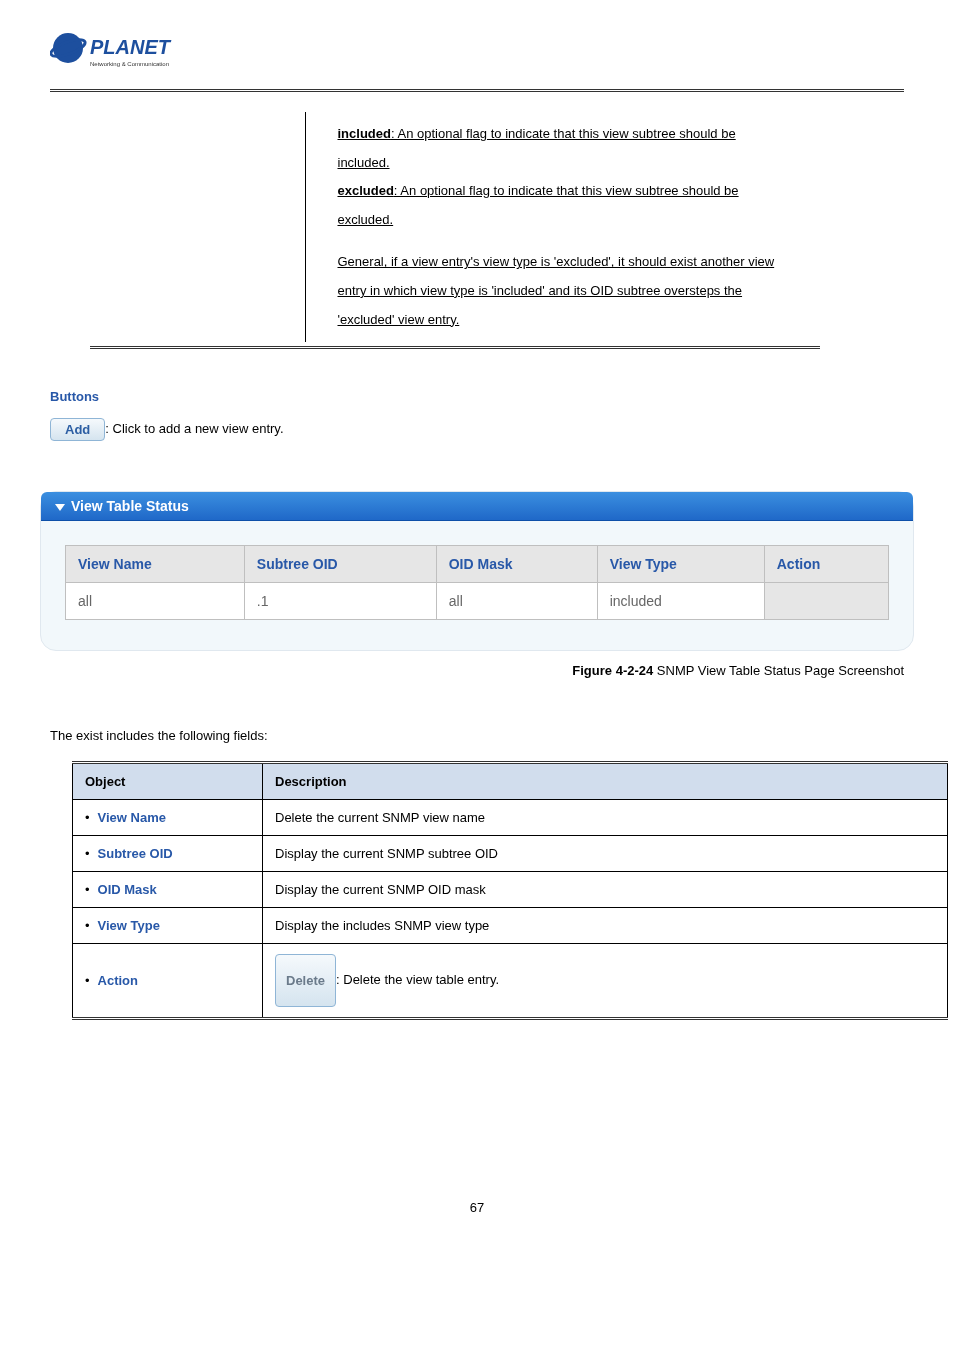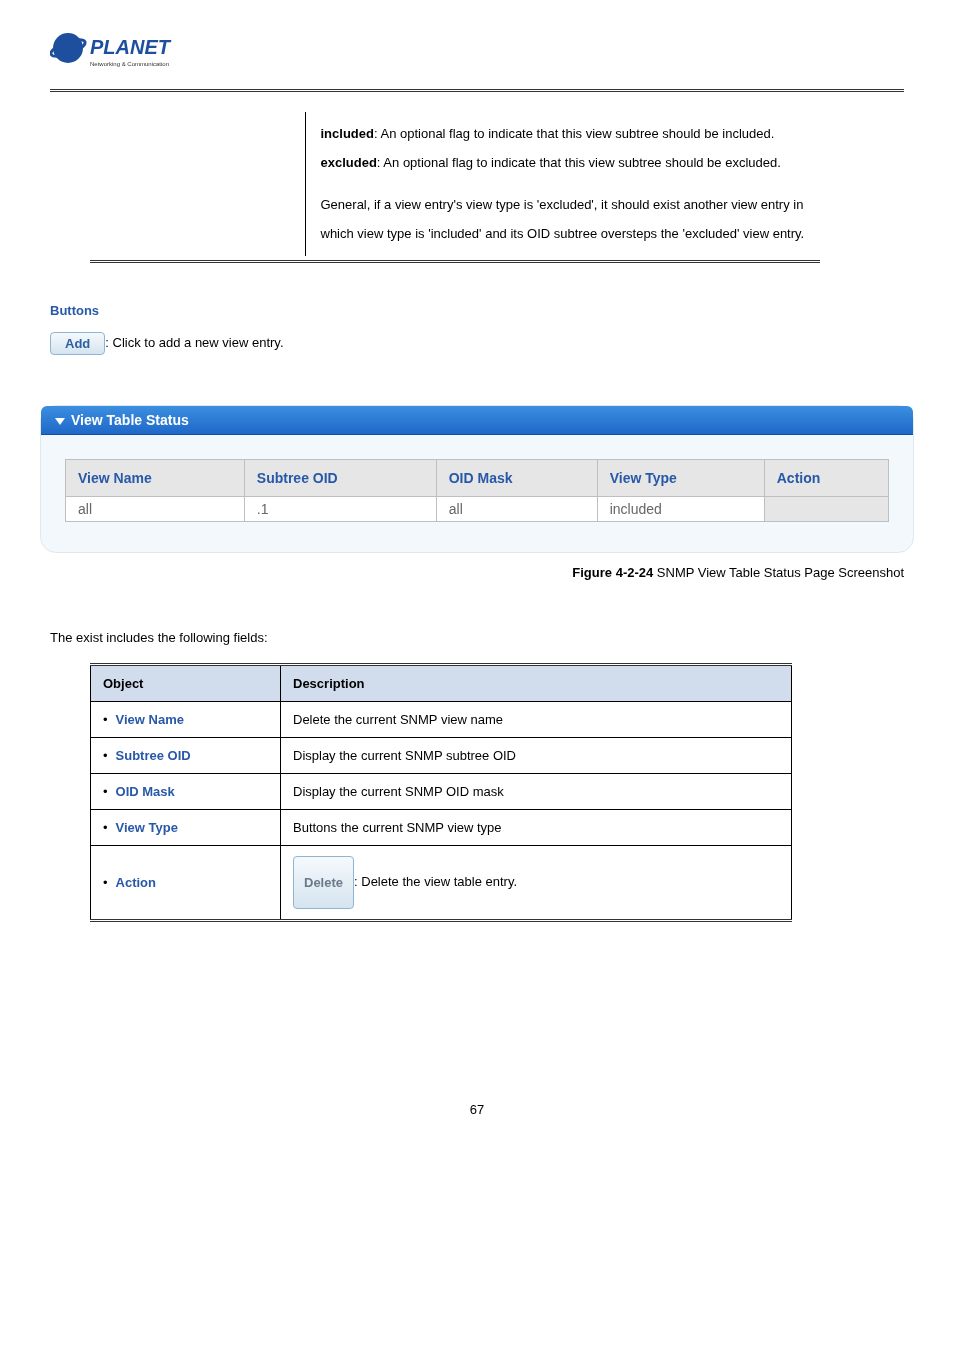--- a/index.html
+++ b/index.html
@@ -32,23 +32,24 @@
       width: 730px;
       margin-left: 40px;
       border-collapse: collapse;
       margin-bottom: 4px;
     }
     .top-table td {
       border-left: 1px solid #000;
       border-right: none;
       border-top: none;
       border-bottom: none;
-      padding: 8px 15px;
+      padding: 8px 32px;
       vertical-align: top;
       line-height: 2.2;
+      text-decoration: underline;
     }
     .top-table td:first-child {
       border-left: none;
       width: 215px;
     }
     .top-table-hr {
       border: none;
       border-top: 3px double #333;
       width: 730px;
       margin-left: 40px;
@@ -110,36 +111,36 @@
     .status-table th {
       background: #e6e6e6;
       color: #2858a8;
       font-weight: bold;
       text-align: left;
       padding: 10px 12px;
       border: 1px solid #bfbfbf;
       font-size: 14px;
     }
     .status-table td {
-      padding: 4px 12px;
+      padding: 10px 12px;
       border: 1px solid #bfbfbf;
       color: #666;
       font-size: 14px;
     }
     .figure-caption {
       text-align: right;
       margin-bottom: 50px;
       font-size: 13px;
     }
     .fields-intro {
       margin-bottom: 18px;
     }
     .fields-table {
-      width: 702px;
-      margin-left: 40px;
+      width: 876px;
+      margin-left: 22px;
       border-collapse: collapse;
     }
     .fields-table th, .fields-table td {
       border: 1px solid #000;
       padding: 10px 12px;
       text-align: left;
       vertical-align: middle;
       font-size: 13px;
     }
     .fields-table thead th {
@@ -270,21 +271,21 @@
     <tr>
       <td><span class="bullet">•</span><span class="obj-label">Subtree OID</span></td>
       <td>Display the current SNMP subtree OID</td>
     </tr>
     <tr>
       <td><span class="bullet">•</span><span class="obj-label">OID Mask</span></td>
       <td>Display the current SNMP OID mask</td>
     </tr>
     <tr>
       <td><span class="bullet">•</span><span class="obj-label">View Type</span></td>
-      <td>Buttons the current SNMP view type</td>
+      <td>Display the includes SNMP view type</td>
     </tr>
     <tr>
       <td><span class="bullet">•</span><span class="obj-label">Action</span></td>
       <td class="action-cell">
         <span class="btn-delete">Delete</span><span>: Delete the view table entry.</span>
       </td>
     </tr>
   </tbody>
 </table>
 

